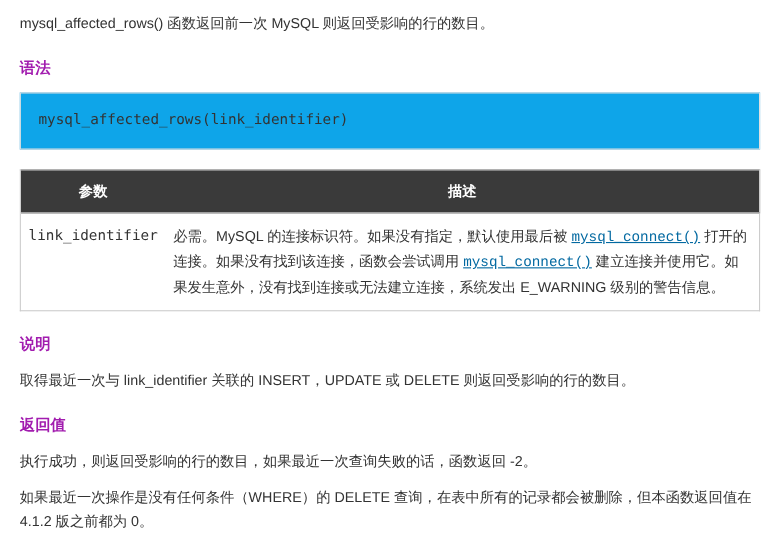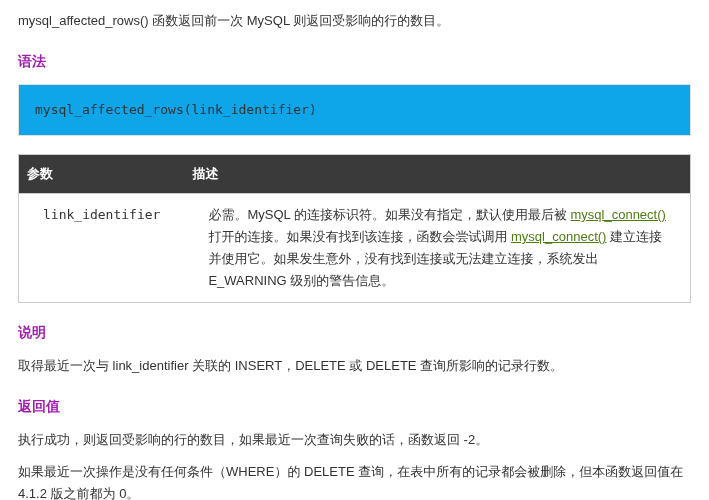--- a/index.html
+++ b/index.html
@@ -1,24 +1,24 @@
 <!DOCTYPE html>
 <html><head>
 <meta charset="utf-8">
 <style>
 body{margin:0;font-family:"Microsoft YaHei","Segoe UI",Arial,sans-serif;font-size:13px;color:#333;background:#fff;padding:0 18px 18px 18px;line-height:1.7;width:673px}
 p{margin:10px 0}
 h3{font-size:14px;font-weight:bold;margin:18px 0 10px 0;color:#a21caf}
 code.fn{font-family:Liberation Sans, sans-serif}
 .codebox{background:#0ea5e9;border:1px solid #e0e0e0;padding:14px 16px;font-family:Consolas,Menlo,monospace;font-size:13px;color:#333;margin:8px 0 18px 0}
 table{border-collapse:collapse;width:100%;margin:8px 0 18px 0;border:1px solid #ccc}
-th{background:#3a3a3a;color:#fff;text-align:left;padding:8px 8px;font-weight:bold;font-size:13px}
-td{padding:10px 24px;vertical-align:top;border-top:1px solid #ccc;font-size:13px}
+th{background:#3a3a3a;color:#fff;text-align:center;padding:8px 26px;font-weight:bold;font-size:13px}
+td{padding:10px 7px;vertical-align:top;border-top:1px solid #ccc;font-size:13px}
 td.param{white-space:nowrap;font-family:Consolas,Menlo,monospace;width:1%}
-a.lnk{color:#4d7c0f;text-decoration:underline;font-family:Liberation Sans, sans-serif}
+a.lnk{color:#0369a1;text-decoration:underline;font-family:Liberation Mono, monospace}
 </style>
 </head>
 <body>
 
 <p><code class="fn">mysql_affected_rows()</code><span> 函数返回前一次 MySQL 则返回受影响的行的数目。</span></p>
 
 <h3>语法</h3>
 <div class="codebox">mysql_affected_rows(link_identifier)</div>
 
 <table>
@@ -32,17 +32,17 @@
       <tr>
 <td class="param">link_identifier</td>
 <td>
 <span>必需。MySQL 的连接标识符。如果没有指定，默认使用最后被 </span><a href="#" class="lnk">mysql_connect()</a><span> 打开的连接。如果没有找到该连接，函数会尝试调用 </span><a href="#" class="lnk">mysql_connect()</a><span> 建立连接并使用它。如果发生意外，没有找到连接或无法建立连接，系统发出 E_WARNING 级别的警告信息。</span>
 </td>
 </tr>
     </tbody>
 </table>
 
 <h3>说明</h3>
-<p>取得最近一次与 link_identifier 关联的 INSERT，DELETE 或 DELETE 查询所影响的记录行数。</p>
+<p>取得最近一次与 link_identifier 关联的 INSERT，UPDATE 或 DELETE 则返回受影响的行的数目。</p>
 
 <h3>返回值</h3>
 <p>执行成功，则返回受影响的行的数目，如果最近一次查询失败的话，函数返回 -2。</p>
 <p>如果最近一次操作是没有任何条件（WHERE）的 DELETE 查询，在表中所有的记录都会被删除，但本函数返回值在 4.1.2 版之前都为 0。</p>
 
 </body></html>

